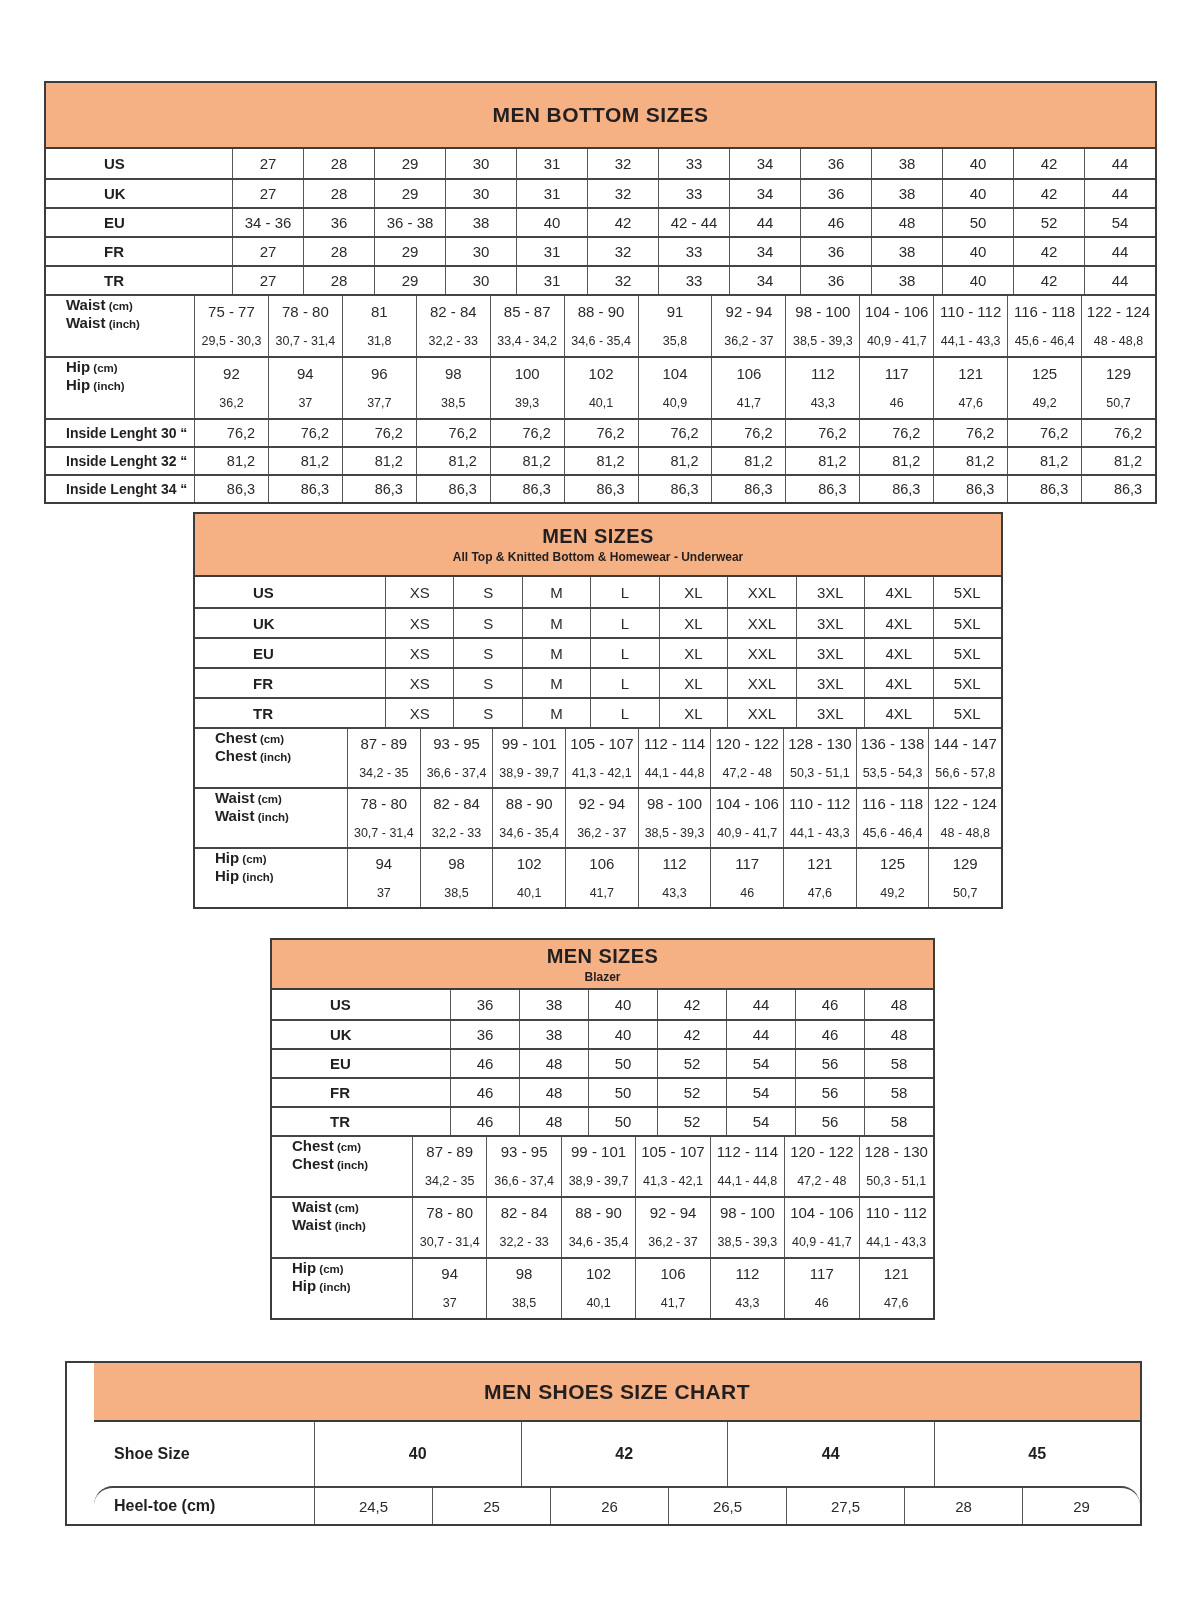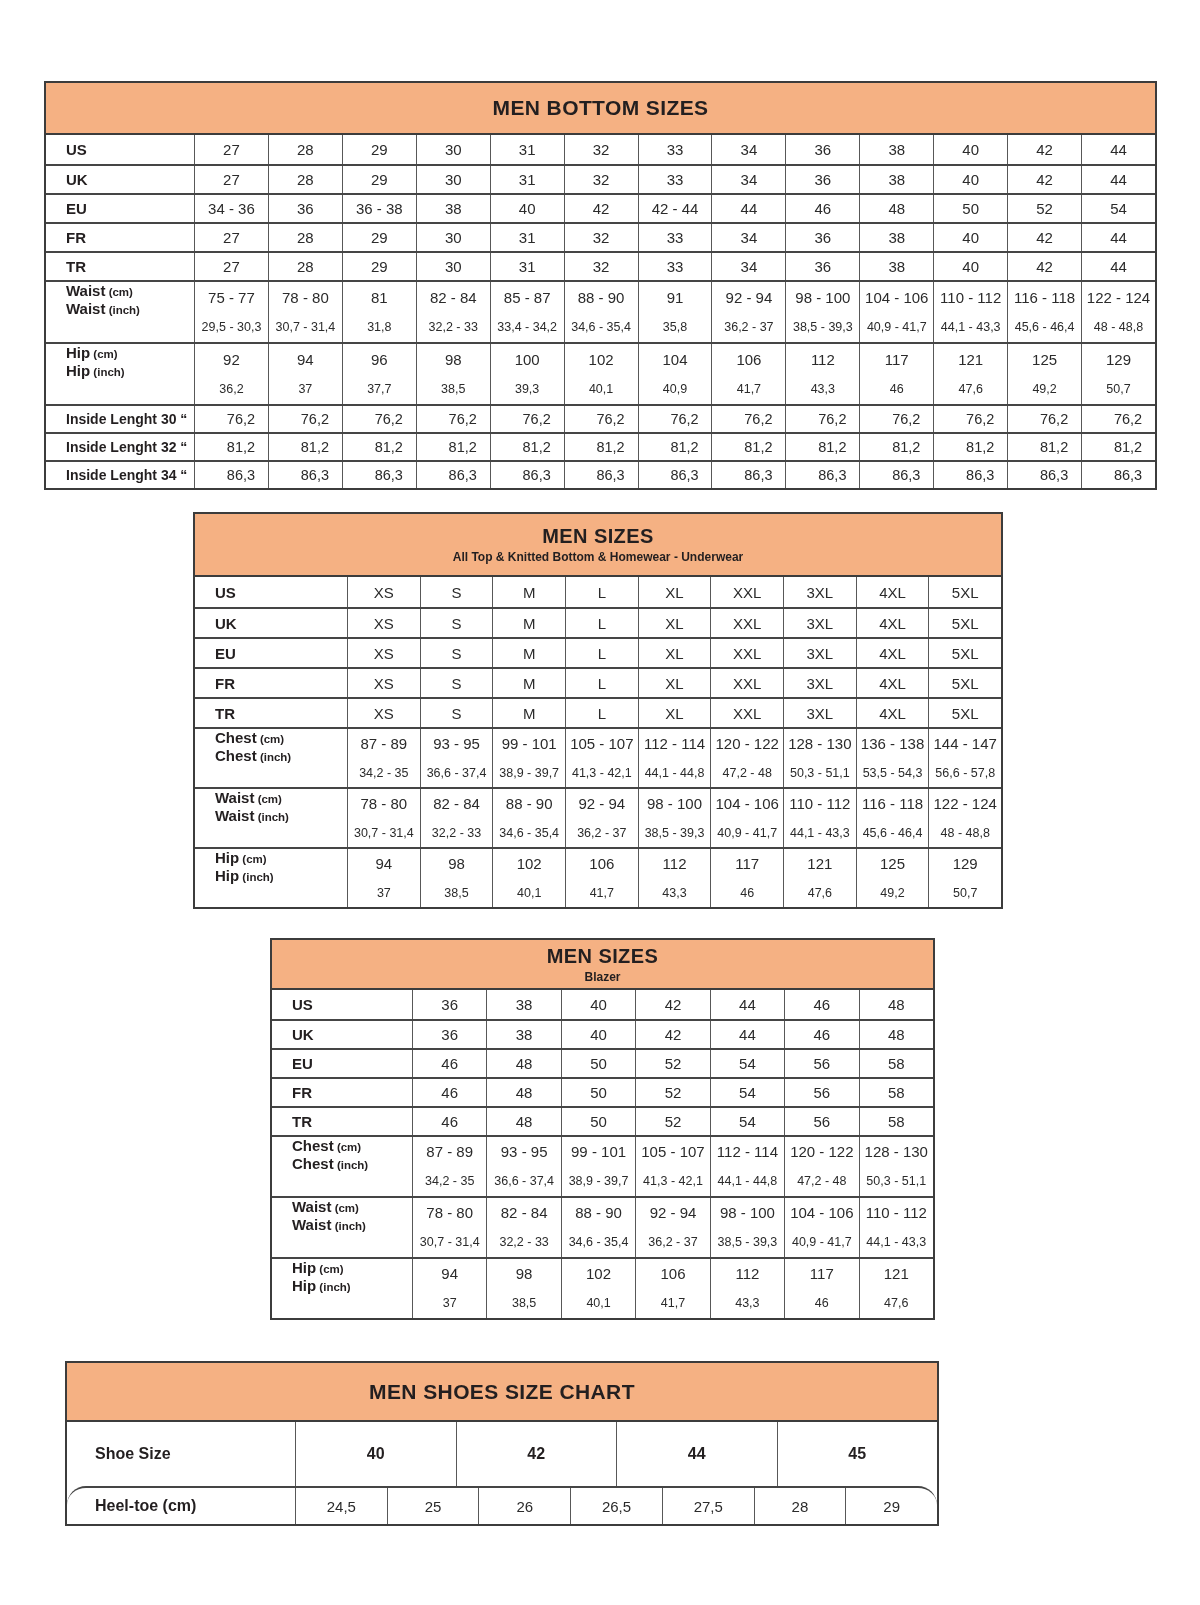--- a/index.html
+++ b/index.html
@@ -2,45 +2,45 @@
 <html><head>
 <meta charset="utf-8">
 <style>
   html,body{margin:0;padding:0;background:#ffffff;}
   .page{position:relative;width:1200px;height:1605px;background:#ffffff;
         font-family:"Liberation Sans","DejaVu Sans",sans-serif;color:#2b2b2b;}
   .size-table{position:absolute;background:#fff;border:2px solid #3c3c3c;box-sizing:border-box;}
   .t0{left:44px;top:81px;width:1113px;}
   .t1{left:193px;top:512px;width:810px;}
   .t2{left:270px;top:938px;width:665px;}
-  .t3{left:65px;top:1361px;width:874px;}
+  .t3{left:65px;top:1361px;width:1077px;padding-left:27px;}
 
   .band{background:#F5B183;border-bottom:2px solid #3c3c3c;box-sizing:border-box;
         display:flex;flex-direction:column;align-items:center;justify-content:center;}
-  .t0 .band{height:52px;}
+  .t0 .band{height:66px;}
   .t1 .band{height:63px;}
   .t2 .band{height:50px;}
   .t3 .band{height:59px;}
   .band-title{font-weight:700;font-size:21px;letter-spacing:.4px;color:#231f20;}
   .t1 .band-title,.t2 .band-title{font-size:20px;}
   .band-subtitle{font-weight:700;font-size:12px;color:#231f20;margin-top:2px;}
 
   .row{display:flex;box-sizing:border-box;border-top:2px solid #454545;}
   .rows .row:first-child{border-top:none;}
   .cell{box-sizing:border-box;min-width:0;}
   .cell + .cell{border-left:1px solid #585858;}
   .label-cell{flex:none;display:flex;align-items:center;padding-left:20px;}
   .t0 .label-cell{width:148px;}
   .t1 .label-cell{width:152px;}
   .t2 .label-cell{width:140px;}
-  .t3 .label-cell{width:220px;margin-left:8px;}
+  .t3 .label-cell{width:220px;}
   .data-cell{flex:1 1 0;display:flex;align-items:center;justify-content:center;
              text-align:center;font-size:15px;}
 
-  .size-row{height:29px;}
+  .size-row{height:29px;padding-left:38px;}
   .t1 .size-row{height:30px;}
   .lab-text{display:inline;font-weight:700;font-size:15px;color:#231f20;}
   .lab-unit{display:inline;font-weight:700;font-size:11.5px;color:#231f20;}
 
   .group-row{height:62px;}
   .t1 .group-row{height:60px;}
   .t2 .group-row{height:61px;}
   .group-row .label-cell{flex-direction:column;align-items:flex-start;justify-content:flex-start;
                          padding-bottom:4px;}
   .label-line{display:block;white-space:nowrap;}

